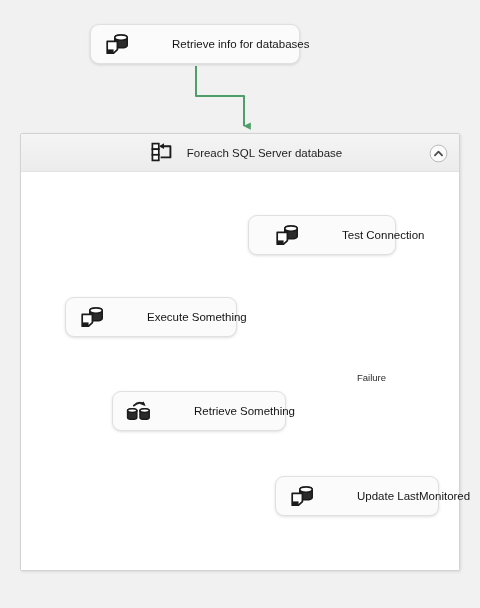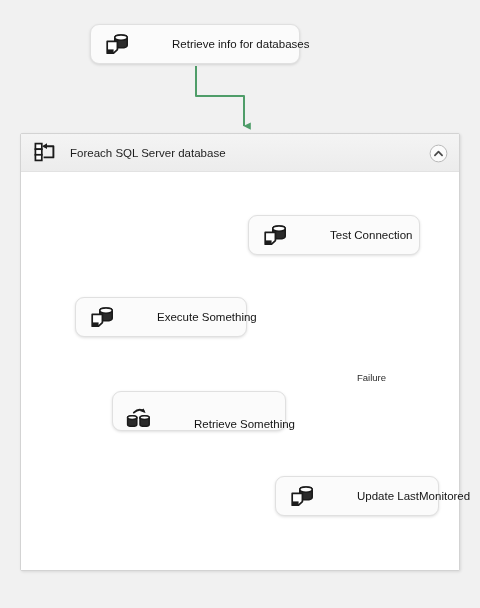--- a/index.html
+++ b/index.html
@@ -44,20 +44,21 @@
   .container-header {
     position: absolute;
     left: 0; top: 0;
     width: 100%;
     height: 38px;
     background: linear-gradient(to bottom, #f4f4f4 0%, #ececec 100%);
     border-bottom: 1px solid #e2e2e2;
     box-sizing: border-box;
     display: flex;
     align-items: center;
+    justify-content: center;
   }
   .container-title {
     font-size: 11.5px;
     color: #1d1d1d;
     margin-left: 12px;
     white-space: nowrap;
   }
   .container-icon {
     margin-left: 13px;
     width: 24px;
@@ -160,43 +161,43 @@
       </svg>
       <span class="container-title">Foreach SQL Server database</span>
       <svg class="collapse-btn" viewBox="0 0 19 19">
         <circle cx="9.5" cy="9.5" r="8.4" fill="#fbfbfb" stroke="#b9b9b9" stroke-width="1"></circle>
         <path d="M 5.9,11.4 L 9.5,7.6 L 13.1,11.4" fill="none" stroke="#4a4a4a" stroke-width="1.7" stroke-linecap="round" stroke-linejoin="round"></path>
       </svg>
     </div>
     <div class="container-body"></div>
   </div>
 
-  <div class="node" id="node-0" style="left: 248px; top: 215px; width: 172px; height: 40px;">
+  <div class="node" id="node-0" style="left: 248px; top: 215px; width: 148px; height: 40px; padding-left: 12px;">
     <svg class="node-icon" viewBox="0 0 26 24">
       <ellipse cx="17" cy="5.6" rx="6.2" ry="2.6" fill="#fdfdfd" stroke="#1b1b1b" stroke-width="1.6"></ellipse>
       <path d="M 10.8,5.6 L 10.8,13.2 A 6.2,2.6 0 0 0 23.2,13.2 L 23.2,5.6" fill="#2b2b2b" stroke="#1b1b1b" stroke-width="1.6" stroke-linejoin="round"></path>
       <ellipse cx="17" cy="5.6" rx="6.2" ry="2.6" fill="#fdfdfd" stroke="#1b1b1b" stroke-width="1.6"></ellipse>
       <path d="M 3.2,9.4 L 13.4,9.4 L 13.4,17.6 L 9.6,21.2 L 3.2,21.2 Z" fill="#ffffff" stroke="#1b1b1b" stroke-width="1.7" stroke-linejoin="round"></path>
       <path d="M 3.2,17.4 L 9.6,17.4 L 9.6,21.2 L 3.2,21.2 Z" fill="#1b1b1b"></path>
     </svg>
     <span class="node-label">Test Connection</span>
   </div>
 
-  <div class="node" id="node-1" style="left: 75px; top: 297px; width: 172px; height: 40px;">
+  <div class="node" id="node-1" style="left: 65px; top: 297px; width: 172px; height: 40px;">
     <svg class="node-icon" viewBox="0 0 26 24">
       <ellipse cx="17" cy="5.6" rx="6.2" ry="2.6" fill="#fdfdfd" stroke="#1b1b1b" stroke-width="1.6"></ellipse>
       <path d="M 10.8,5.6 L 10.8,13.2 A 6.2,2.6 0 0 0 23.2,13.2 L 23.2,5.6" fill="#2b2b2b" stroke="#1b1b1b" stroke-width="1.6" stroke-linejoin="round"></path>
       <ellipse cx="17" cy="5.6" rx="6.2" ry="2.6" fill="#fdfdfd" stroke="#1b1b1b" stroke-width="1.6"></ellipse>
       <path d="M 3.2,9.4 L 13.4,9.4 L 13.4,17.6 L 9.6,21.2 L 3.2,21.2 Z" fill="#ffffff" stroke="#1b1b1b" stroke-width="1.7" stroke-linejoin="round"></path>
       <path d="M 3.2,17.4 L 9.6,17.4 L 9.6,21.2 L 3.2,21.2 Z" fill="#1b1b1b"></path>
     </svg>
     <span class="node-label">Execute Something</span>
   </div>
 
-  <div class="node" id="node-2" style="left: 112px; top: 391px; width: 174px; height: 40px; align-items: flex-end;">
+  <div class="node" id="node-2" style="left: 112px; top: 391px; width: 174px; height: 40px;">
     <svg class="node-icon" viewBox="0 0 26 24">
       <ellipse cx="6.2" cy="11.6" rx="4.6" ry="1.9" fill="#fdfdfd" stroke="#1b1b1b" stroke-width="1.5"></ellipse>
       <path d="M 1.6,11.6 L 1.6,18.4 A 4.6,1.9 0 0 0 10.8,18.4 L 10.8,11.6" fill="#2b2b2b" stroke="#1b1b1b" stroke-width="1.5" stroke-linejoin="round"></path>
       <ellipse cx="6.2" cy="11.6" rx="4.6" ry="1.9" fill="#fdfdfd" stroke="#1b1b1b" stroke-width="1.5"></ellipse>
       <ellipse cx="18.6" cy="11.6" rx="4.6" ry="1.9" fill="#fdfdfd" stroke="#1b1b1b" stroke-width="1.5"></ellipse>
       <path d="M 14.0,11.6 L 14.0,18.4 A 4.6,1.9 0 0 0 23.2,18.4 L 23.2,11.6" fill="#2b2b2b" stroke="#1b1b1b" stroke-width="1.5" stroke-linejoin="round"></path>
       <ellipse cx="18.6" cy="11.6" rx="4.6" ry="1.9" fill="#fdfdfd" stroke="#1b1b1b" stroke-width="1.5"></ellipse>
       <path d="M 7.8,6.6 Q 13.2,1.6 18.0,5.4" fill="none" stroke="#1b1b1b" stroke-width="1.8" stroke-linecap="round"></path>
       <path d="M 19.6,6.9 L 13.9,5.0 L 17.6,2.6 Z" fill="#1b1b1b"></path>
     </svg>

